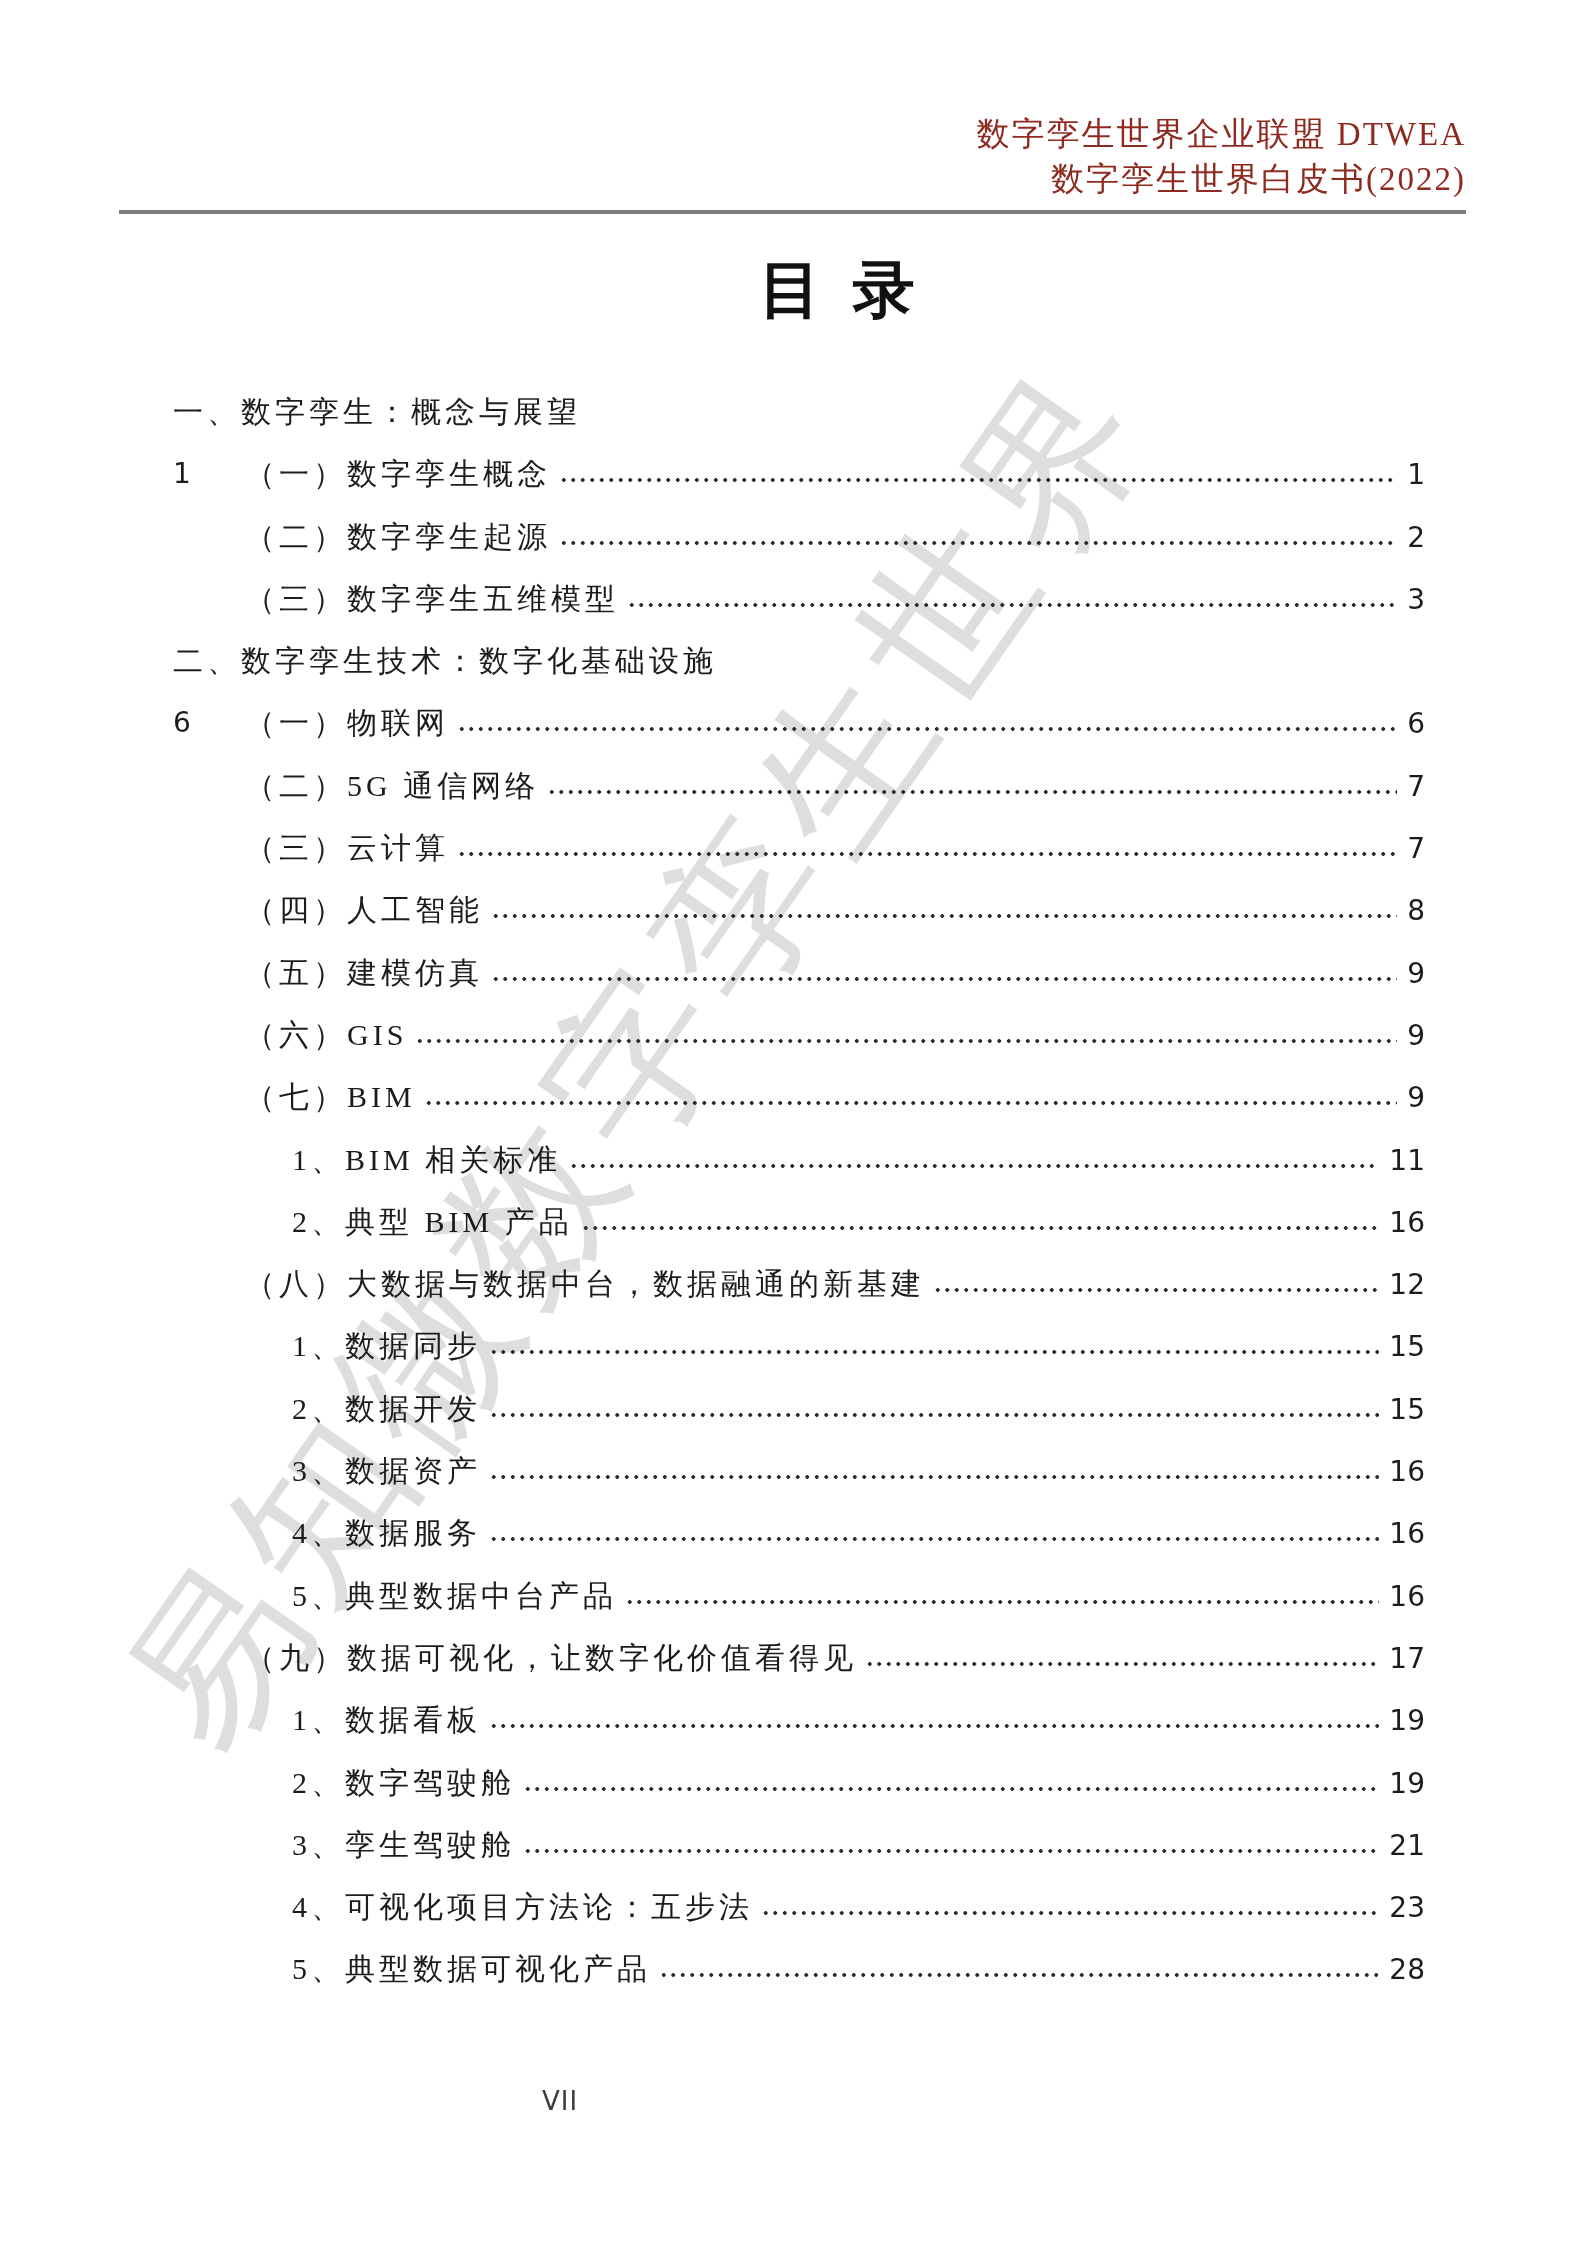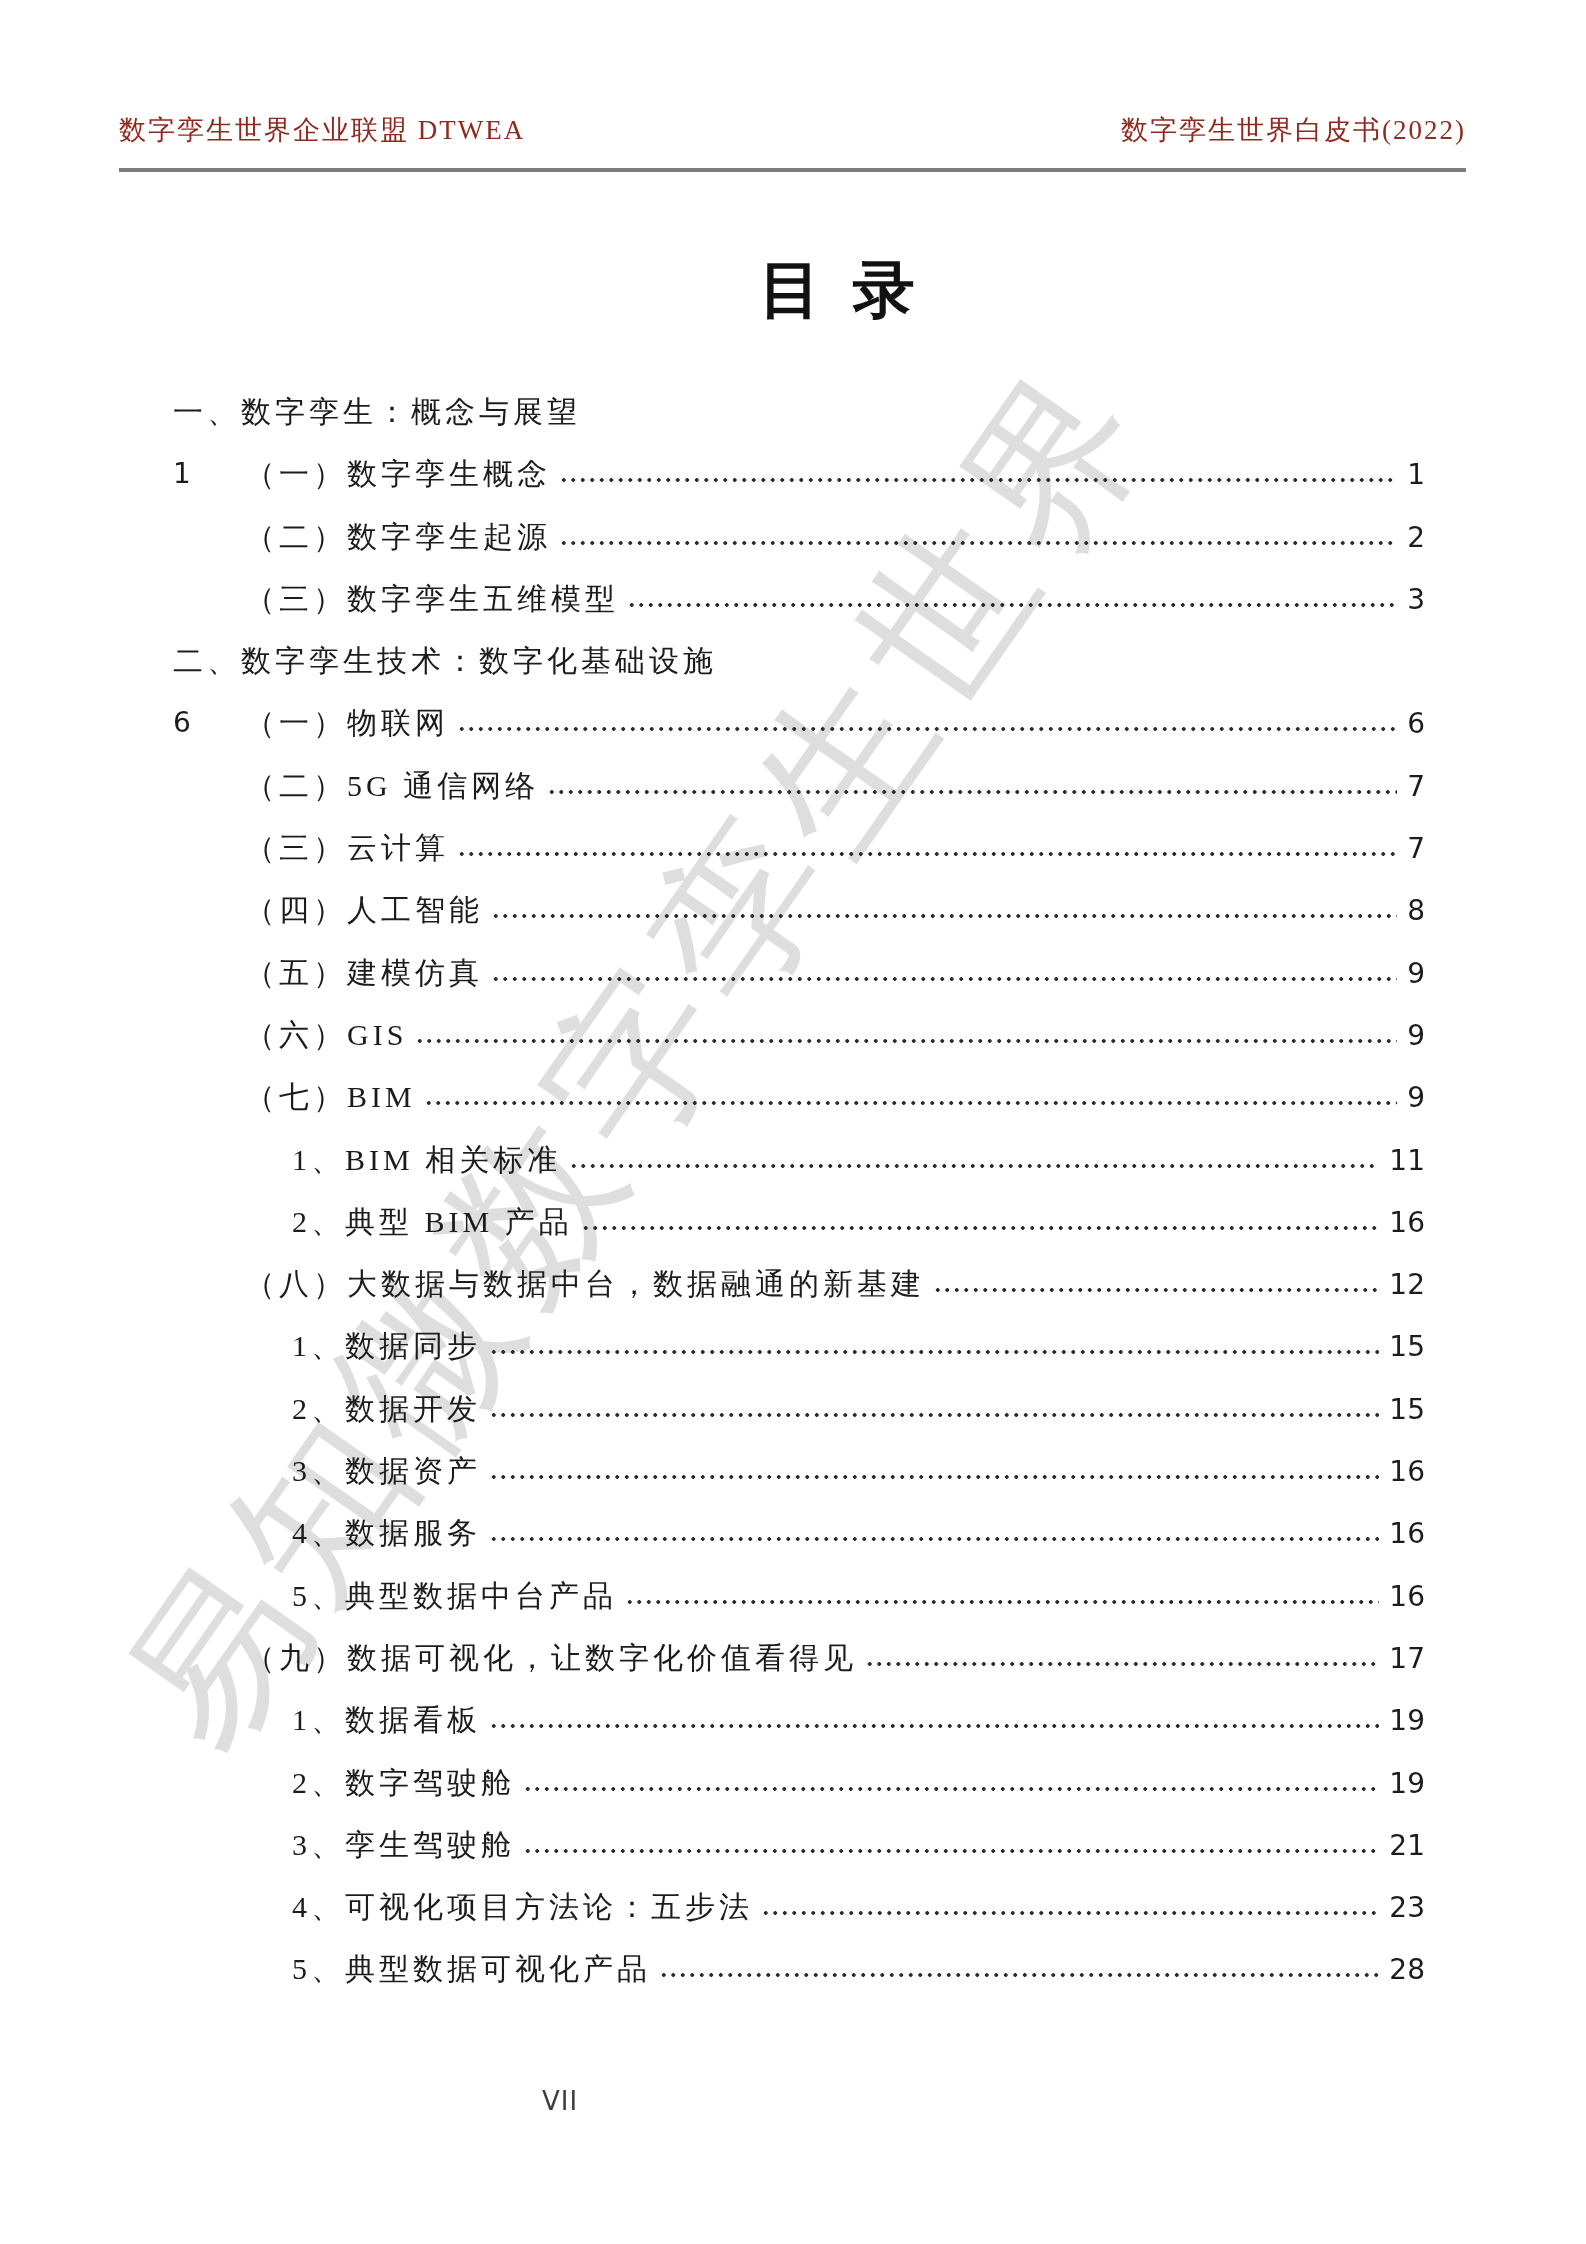--- a/index.html
+++ b/index.html
@@ -17,26 +17,27 @@
   }
 
   
   .header {
     position: absolute;
     left: 119px; top: 112px;
     width: 1347px;
     display: flex;
     justify-content: space-between;
     align-items: flex-end;
-    padding-bottom: 20px;
+    padding-bottom: 8px;
     border-bottom: 4px solid #7d7d7d;
-    font-size: 27px;
+    font-size: 33px;
     letter-spacing: 2px;
     color: #8e2a1f;
     z-index: 2;
+    flex-direction: column;
   }
 
   
   .watermark {
     position: absolute;
     left: -180px; top: 945px;
     width: 1640px;
     line-height: 225px;
     transform: rotate(-55deg);
     transform-origin: center;

